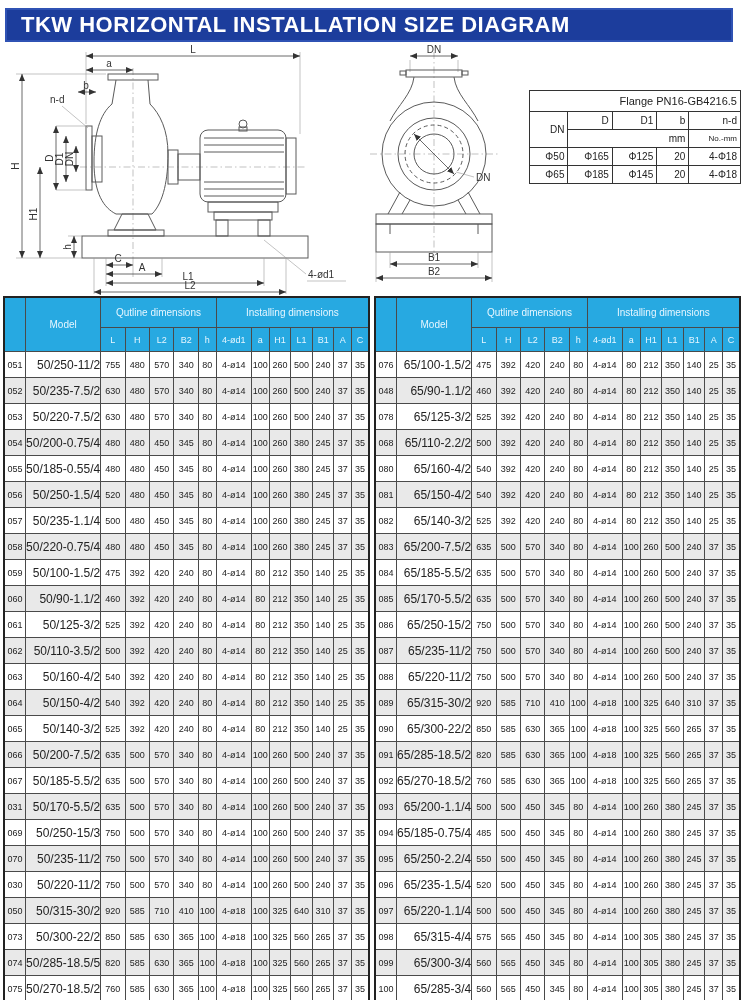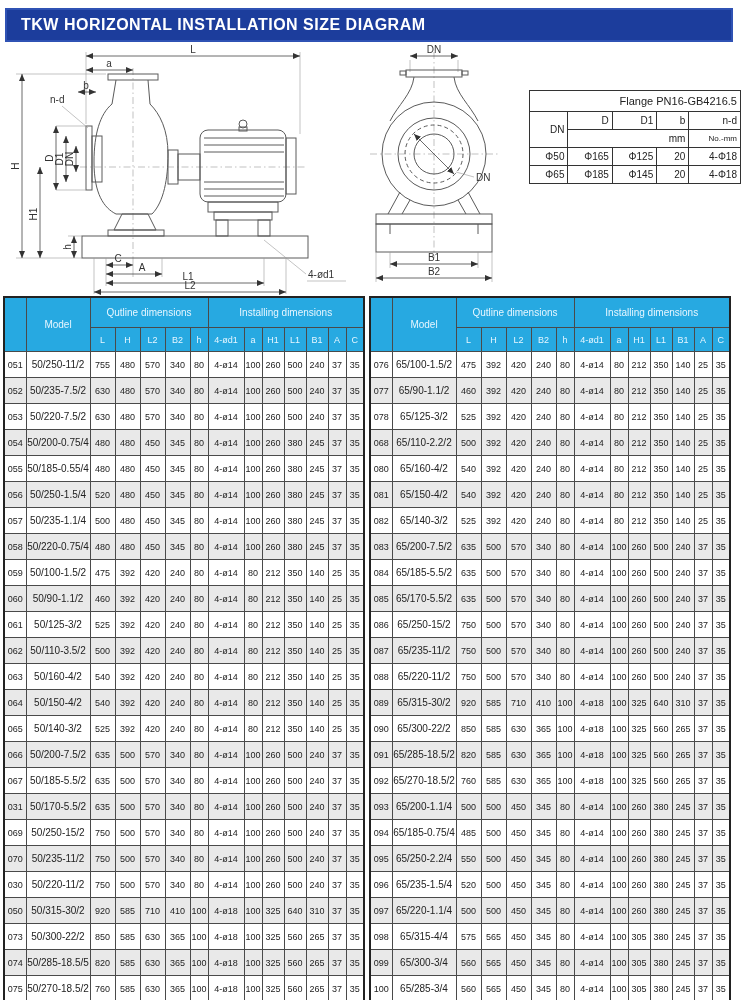--- a/index.html
+++ b/index.html
@@ -6,21 +6,21 @@
   body{
     width:741px;height:1000px;position:relative;background:#ffffff;
     font-family:"Liberation Sans",sans-serif;overflow:hidden;color:#222;
   }
   
   .banner{
     position:absolute;left:5px;top:8px;width:728px;height:34px;box-sizing:border-box;
     background:var(--banner_bg,#1c3d9c);border:2px solid #2f52b4;
     display:flex;align-items:center;padding-left:14px;
   }
-  .banner h1{margin:0;color:#ffffff;font-size:16px;font-weight:bold;letter-spacing:.5px;}
+  .banner h1{margin:0;color:#ffffff;font-size:22px;font-weight:bold;letter-spacing:.5px;}
 
   
   .diagram-area{position:absolute;top:44px;left:0;width:741px;height:252px;}
   .diagram-area svg{position:absolute;top:0;}
   svg text{font-family:"Liberation Sans",sans-serif;font-size:10px;fill:#333;}
   .draw{stroke:#5a5a5a;stroke-width:1;fill:none;}
   .dim{stroke:#444;stroke-width:.8;fill:none;}
   .ext{stroke:#9a9a9a;stroke-width:.6;fill:none;}
   .cl{stroke:#999;stroke-width:.6;fill:none;stroke-dasharray:7 3 1.5 3;}
 
@@ -39,21 +39,21 @@
   
   .tables{position:absolute;top:296px;left:3px;display:flex;gap:4px;}
   table.size{border-collapse:collapse;table-layout:fixed;border:2px solid #222;background:#fff;}
   .size th,.size td{
     border:1px solid #4a4a4a;text-align:center;padding:0;overflow:hidden;white-space:nowrap;
   }
   .size thead th{background:var(--table_header_bg,#27a9e1);color:#e6f6ff;font-weight:normal;}
   .size thead tr.grp th{height:29px;font-size:10px;}
   .size thead tr.sub th{height:23px;font-size:9px;}
   .size tbody td{font-size:9px;height:25px;color:#222;}
-  .size tbody td:nth-child(2){font-size:10px;}
+  .size tbody td:nth-child(2){font-size:12px;text-align:right;}
   .size tbody tr:nth-child(even){background:#e9e9e9;}
   .size col.w-num{width:22px}.size col.w-model{width:64px}
   .size col.w-m{width:25px}.size col.w-s{width:18px}
   .size col.w-d1{width:36px}.size col.w-i{width:22px}
 </style>
 </head>
 <body>
 
 <div class="banner">
   <h1>TKW HORIZONTAL INSTALLATION SIZE DIAGRAM</h1>
@@ -562,21 +562,21 @@
           <td>4-ø14</td>
           <td>100</td>
           <td>260</td>
           <td>500</td>
           <td>240</td>
           <td>37</td>
           <td>35</td>
         </tr>
         <tr>
           <td>069</td>
-          <td>50/250-15/2</td>
+          <td>50/250-15/3</td>
           <td>750</td>
           <td>500</td>
           <td>570</td>
           <td>340</td>
           <td>80</td>
           <td>4-ø14</td>
           <td>100</td>
           <td>260</td>
           <td>500</td>
           <td>240</td>
@@ -732,21 +732,21 @@
           <td>80</td>
           <td>4-ø14</td>
           <td>80</td>
           <td>212</td>
           <td>350</td>
           <td>140</td>
           <td>25</td>
           <td>35</td>
         </tr>
         <tr>
-          <td>077</td>
+          <td>048</td>
           <td>65/90-1.1/2</td>
           <td>460</td>
           <td>392</td>
           <td>420</td>
           <td>240</td>
           <td>80</td>
           <td>4-ø14</td>
           <td>80</td>
           <td>212</td>
           <td>350</td>

